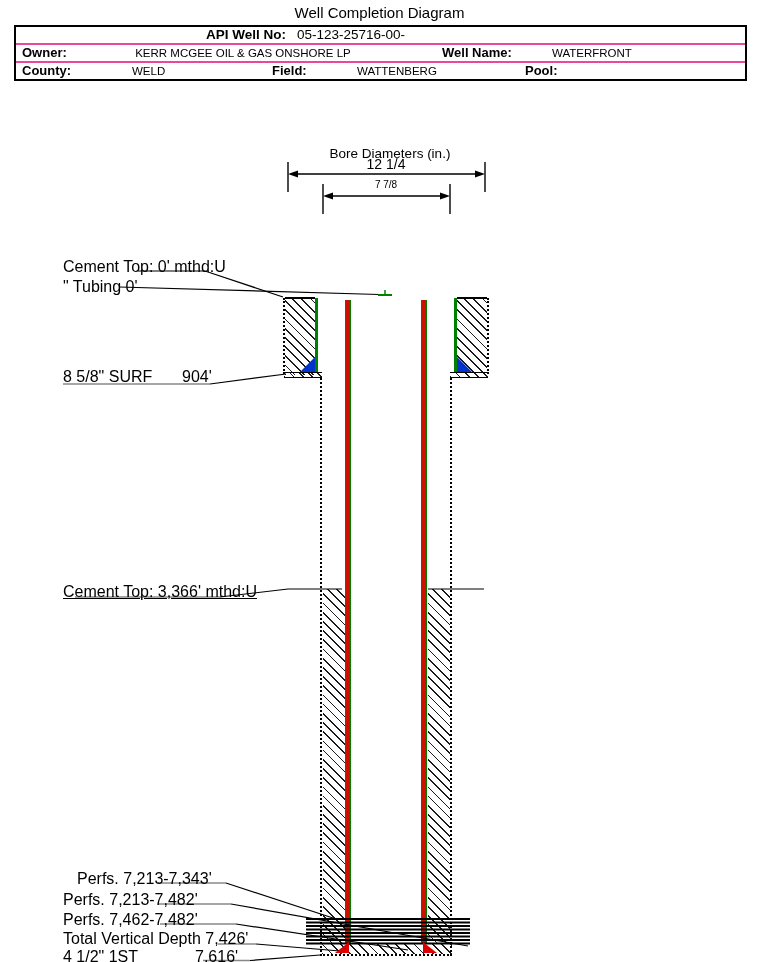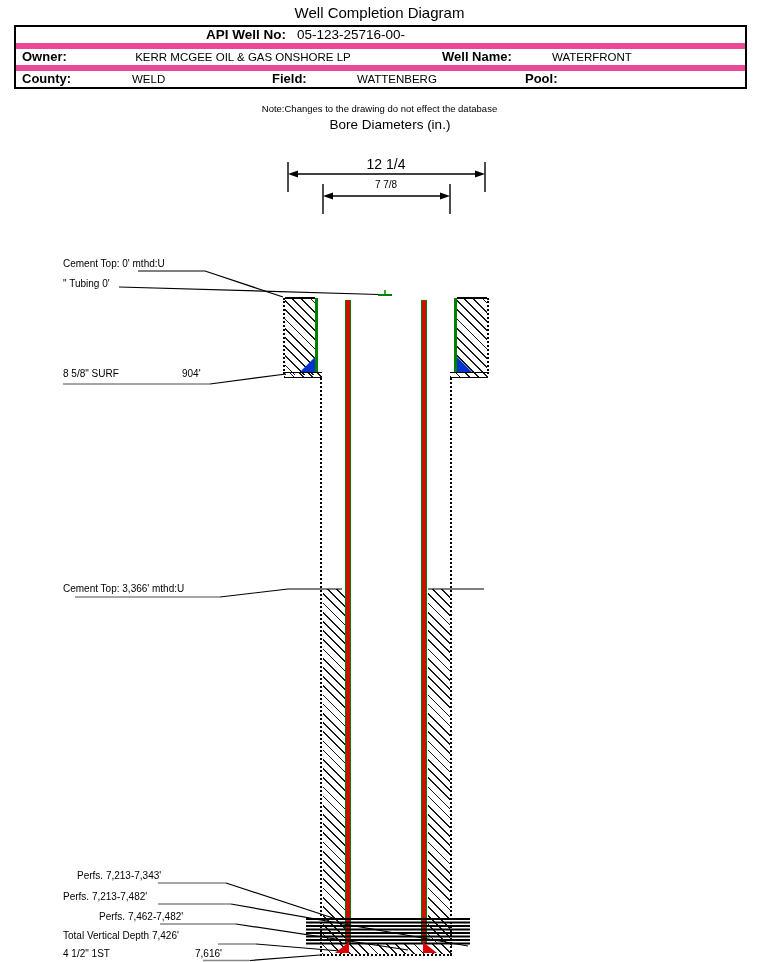--- a/index.html
+++ b/index.html
@@ -3,28 +3,28 @@
 <meta charset="utf-8">
 <style>
   html,body{margin:0;padding:0;background:#fff;}
   #page{
     position:relative;width:759px;height:962px;background:#ffffff;
     font-family:"Liberation Sans", sans-serif;color:#000;overflow:hidden;
   }
   .abs{position:absolute;white-space:nowrap;}
   
   #hdr-table{position:absolute;left:14px;top:25px;width:729px;border:2px solid #000;}
-  .hrow{position:relative;height:16px;border-bottom:6px solid #ec4899;font-size:11.5px;line-height:16px;}
+  .hrow{position:relative;height:16px;border-bottom:2px solid #ec4899;font-size:11.5px;line-height:16px;}
   .hrow:last-child{border-bottom:none;}
   .hrow .cell{position:absolute;top:0;white-space:nowrap;text-align:center;}
   .lab13{font-weight:bold;font-size:13px;}
   .lab14{font-weight:bold;font-size:13.5px;}
   .val14{font-size:13.5px;}
   
-  .lbl{position:absolute;font-size:10px;white-space:nowrap;color:#000;}
+  .lbl{position:absolute;font-size:16px;white-space:nowrap;color:#000;}
   .hatch{background:repeating-linear-gradient(45deg,#1a1a1a 0,#1a1a1a 1.2px,rgba(0,0,0,0) 1.2px,rgba(0,0,0,0) 6.5px);}
   .dotv{width:0;border-left:2px dotted #000;}
   .doth{height:0;border-top:2px dotted #000;}
   svg{position:absolute;left:0;top:0;}
 </style>
 </head>
 <body>
 
 <div id="page">
 
@@ -43,23 +43,22 @@
     </div>
     <div class="hrow">
       <span class="cell lab13" style="left:6px;">County:</span>
       <span class="cell" style="left:116px;">WELD</span>
       <span class="cell lab13" style="left:256px;">Field:</span>
       <span class="cell" style="left:341px;">WATTENBERG</span>
       <span class="cell lab13" style="left:489px;padding-left:20px;">Pool:</span>
     </div>
   </div>
 
-  <div class="abs" style="left:0;top:103px;width:759px;text-align:center;font-size:9.5px;">Note:Changes to the drawing do not effect the database</div>
 
-  <div class="abs" style="left:270px;top:117px;width:240px;text-align:center;font-size:13.5px;">Bore Diameters (in.)</div>
+  <div class="abs" style="left:270px;top:146px;width:240px;text-align:center;font-size:13.5px;">Bore Diameters (in.)</div>
   <div class="abs" style="left:286px;top:156px;width:200px;text-align:center;font-size:14px;">12 1/4</div>
   <div class="abs" style="left:286px;top:179px;width:200px;text-align:center;font-size:10px;">7 7/8</div>
 
   <div class="abs dotv" style="left:283px;top:298px;height:76px;"></div>
   <div class="abs dotv" style="left:487px;top:298px;height:76px;"></div>
 
   <div class="abs hatch" style="left:285px;top:297px;width:30px;height:76px;border-top:2px solid #000;"></div>
   <div class="abs hatch" style="left:457px;top:297px;width:30px;height:76px;border-top:2px solid #000;"></div>
 
   <div class="abs" style="left:315px;top:298px;width:3px;height:75px;background:#008000;"></div>
@@ -136,21 +135,21 @@
     <line x1="250" y1="960.5" x2="320" y2="955" stroke="#000" stroke-width="1.2"></line>
 
     <polygon points="349,942 349,953 335,953" fill="#dd0000"></polygon>
     <polygon points="423,942 423,953 437,953" fill="#dd0000"></polygon>
   </svg>
 
   <div class="lbl" style="left:63px;top:258px;">Cement Top: 0' mthd:U</div>
   <div class="lbl" style="left:63px;top:278px;">" Tubing 0'</div>
   <div class="lbl" style="left:63px;top:368px;">8 5/8" SURF</div>
   <div class="lbl" style="left:182px;top:368px;">904'</div>
-  <div class="lbl" style="left:63px;top:583px;">Cement Top: 3,366' mthd:U</div>
+  <div class="lbl" style="left:63px;top:583px;text-decoration:underline;">Cement Top: 3,366' mthd:U</div>
   <div class="lbl" style="left:77px;top:870px;">Perfs. 7,213-7,343'</div>
   <div class="lbl" style="left:63px;top:891px;">Perfs. 7,213-7,482'</div>
-  <div class="lbl" style="left:63px;top:911px;margin-left:36px;">Perfs. 7,462-7,482'</div>
+  <div class="lbl" style="left:63px;top:911px;">Perfs. 7,462-7,482'</div>
   <div class="lbl" style="left:63px;top:930px;">Total Vertical Depth 7,426'</div>
   <div class="lbl" style="left:63px;top:948px;">4 1/2" 1ST</div>
   <div class="lbl" style="left:195px;top:948px;">7,616'</div>
 
 </div>
 
 </body></html>

